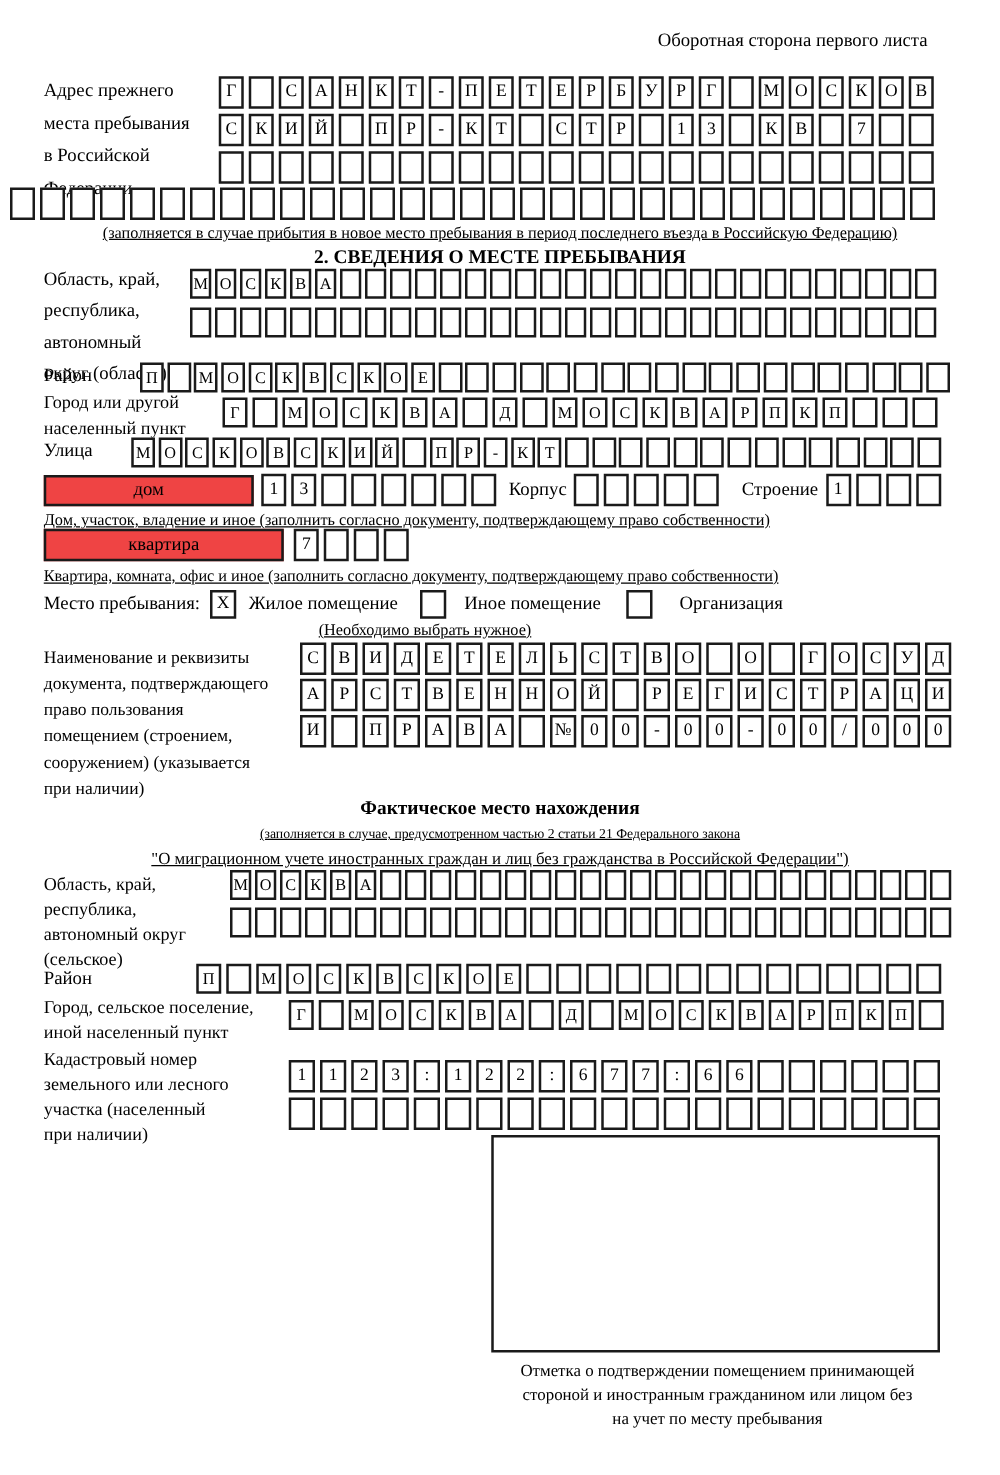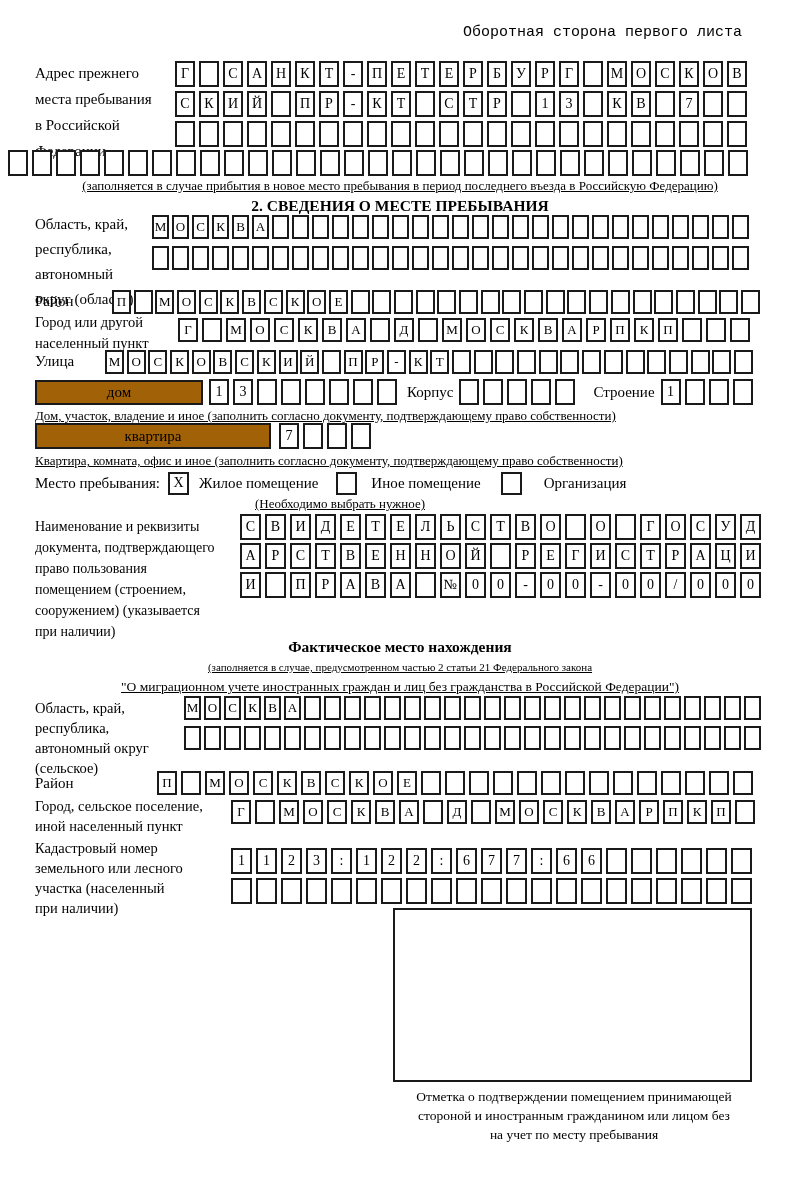--- a/index.html
+++ b/index.html
@@ -10,30 +10,30 @@
   .cap{font-size:13px;text-decoration:underline;}
   .title{font-weight:bold;font-size:15.5px;text-align:center;width:100%;}
   .center{text-align:center;width:100%;}
   .cells{display:flex;}
   .cell{box-sizing:border-box;border:2px solid #1a1a1a;display:flex;align-items:center;justify-content:center;background:#fff;flex:0 0 auto;}
   .ca .cell{width:20px;height:26px;margin-right:4px;font-size:14px;}
   .cw .cell{width:21px;height:26px;margin-right:4px;font-size:14px;}
   .cb .cell{width:17px;height:24px;margin-right:3px;font-size:13px;}
   .cu .cell{width:19px;height:24px;margin-right:2.7px;font-size:13px;}
   .cc .cell{width:20px;height:24px;margin-right:4px;font-size:13px;}
-  .labelbox{box-sizing:border-box;border:2px solid #1a1a1a;display:flex;align-items:center;justify-content:center;font-size:15px;background:#a16207;flex:0 0 auto;}
+  .labelbox{box-sizing:border-box;border:2px solid #1a1a1a;display:flex;align-items:center;justify-content:center;font-size:15px;background:#ef4444;flex:0 0 auto;}
   .flexrow{display:flex;align-items:center;}
   .chk{box-sizing:border-box;border:2px solid #1a1a1a;width:21px;height:23px;display:flex;align-items:center;justify-content:center;font-size:14px;flex:0 0 auto;}
   .stampbox{box-sizing:border-box;border:2px solid #1a1a1a;background:#fff;}
   .line{white-space:nowrap;}
 </style>
 </head>
 <body>
 
-<div class="abs lbl" style="top:20px;right:58px;font-family:Liberation Mono, monospace;">Оборотная сторона первого листа</div>
+<div class="abs lbl" style="top:20px;right:58px;">Оборотная сторона первого листа</div>
 
 <div class="abs lbl" style="left:35px;top:60px;">
     <div class="line">Адрес прежнего</div>
     <div class="line">места пребывания</div>
     <div class="line">в Российской</div>
     <div class="line">Федерации</div>
   </div>
 <div class="abs cells ca" style="left:175px;top:61px;">
     <div class="cell">Г</div>
     <div class="cell"></div>
@@ -343,21 +343,21 @@
   <div class="cells ca" style="margin-left:6px;">
       <div class="cell">1</div>
       <div class="cell"></div>
       <div class="cell"></div>
       <div class="cell"></div>
     </div>
 </div>
 <div class="abs cap" style="left:35px;top:408px;">Дом, участок, владение и иное (заполнить согласно документу, подтверждающему право собственности)</div>
 
 <div class="abs flexrow" style="left:35px;top:423px;">
-  <div class="labelbox" style="width:236px;height:26px;">квартира</div>
+  <div class="labelbox" style="width:192px;height:26px;">квартира</div>
   <div class="cells ca" style="margin-left:8px;">
       <div class="cell">7</div>
       <div class="cell"></div>
       <div class="cell"></div>
       <div class="cell"></div>
     </div>
 </div>
 <div class="abs cap" style="left:35px;top:453px;">Квартира, комната, офис и иное (заполнить согласно документу, подтверждающему право собственности)</div>
 
 <div class="abs flexrow" style="left:35px;top:470px;">

